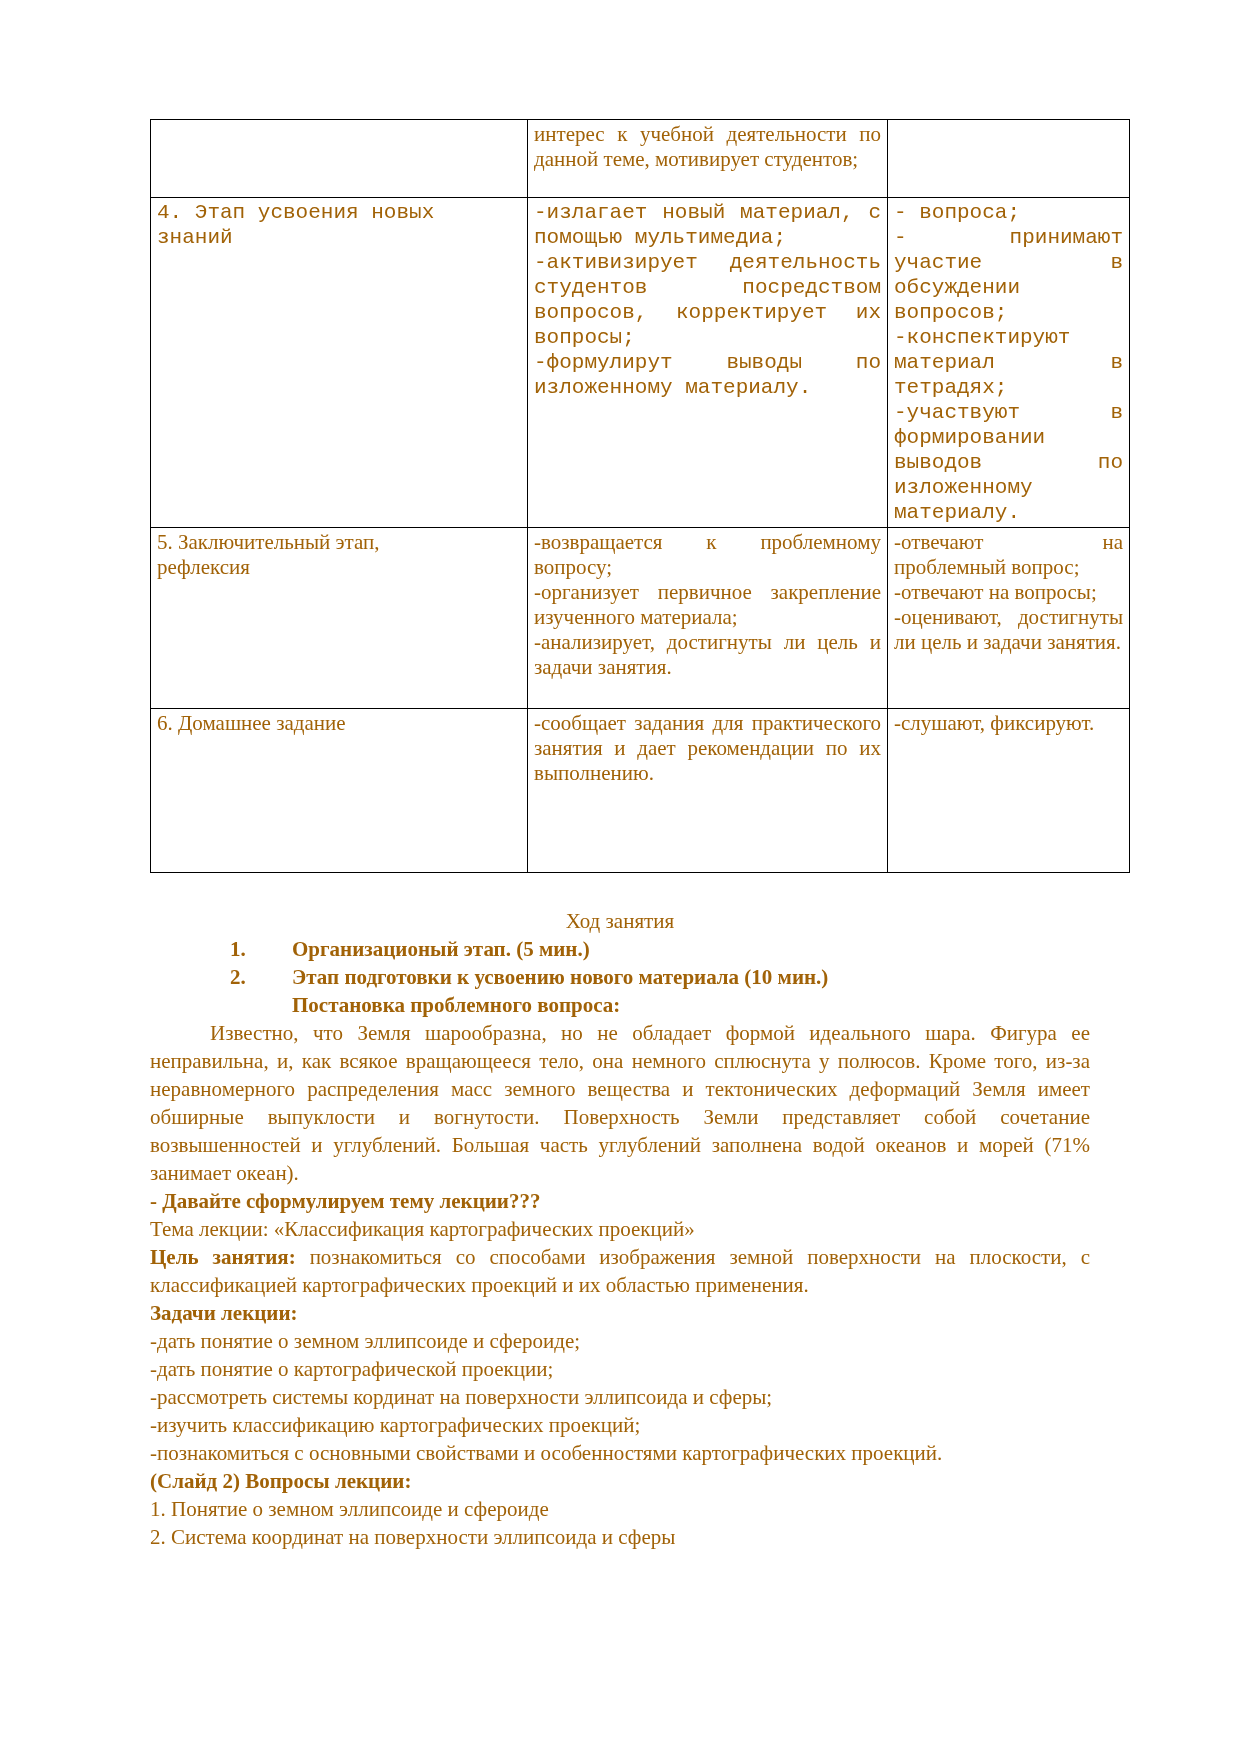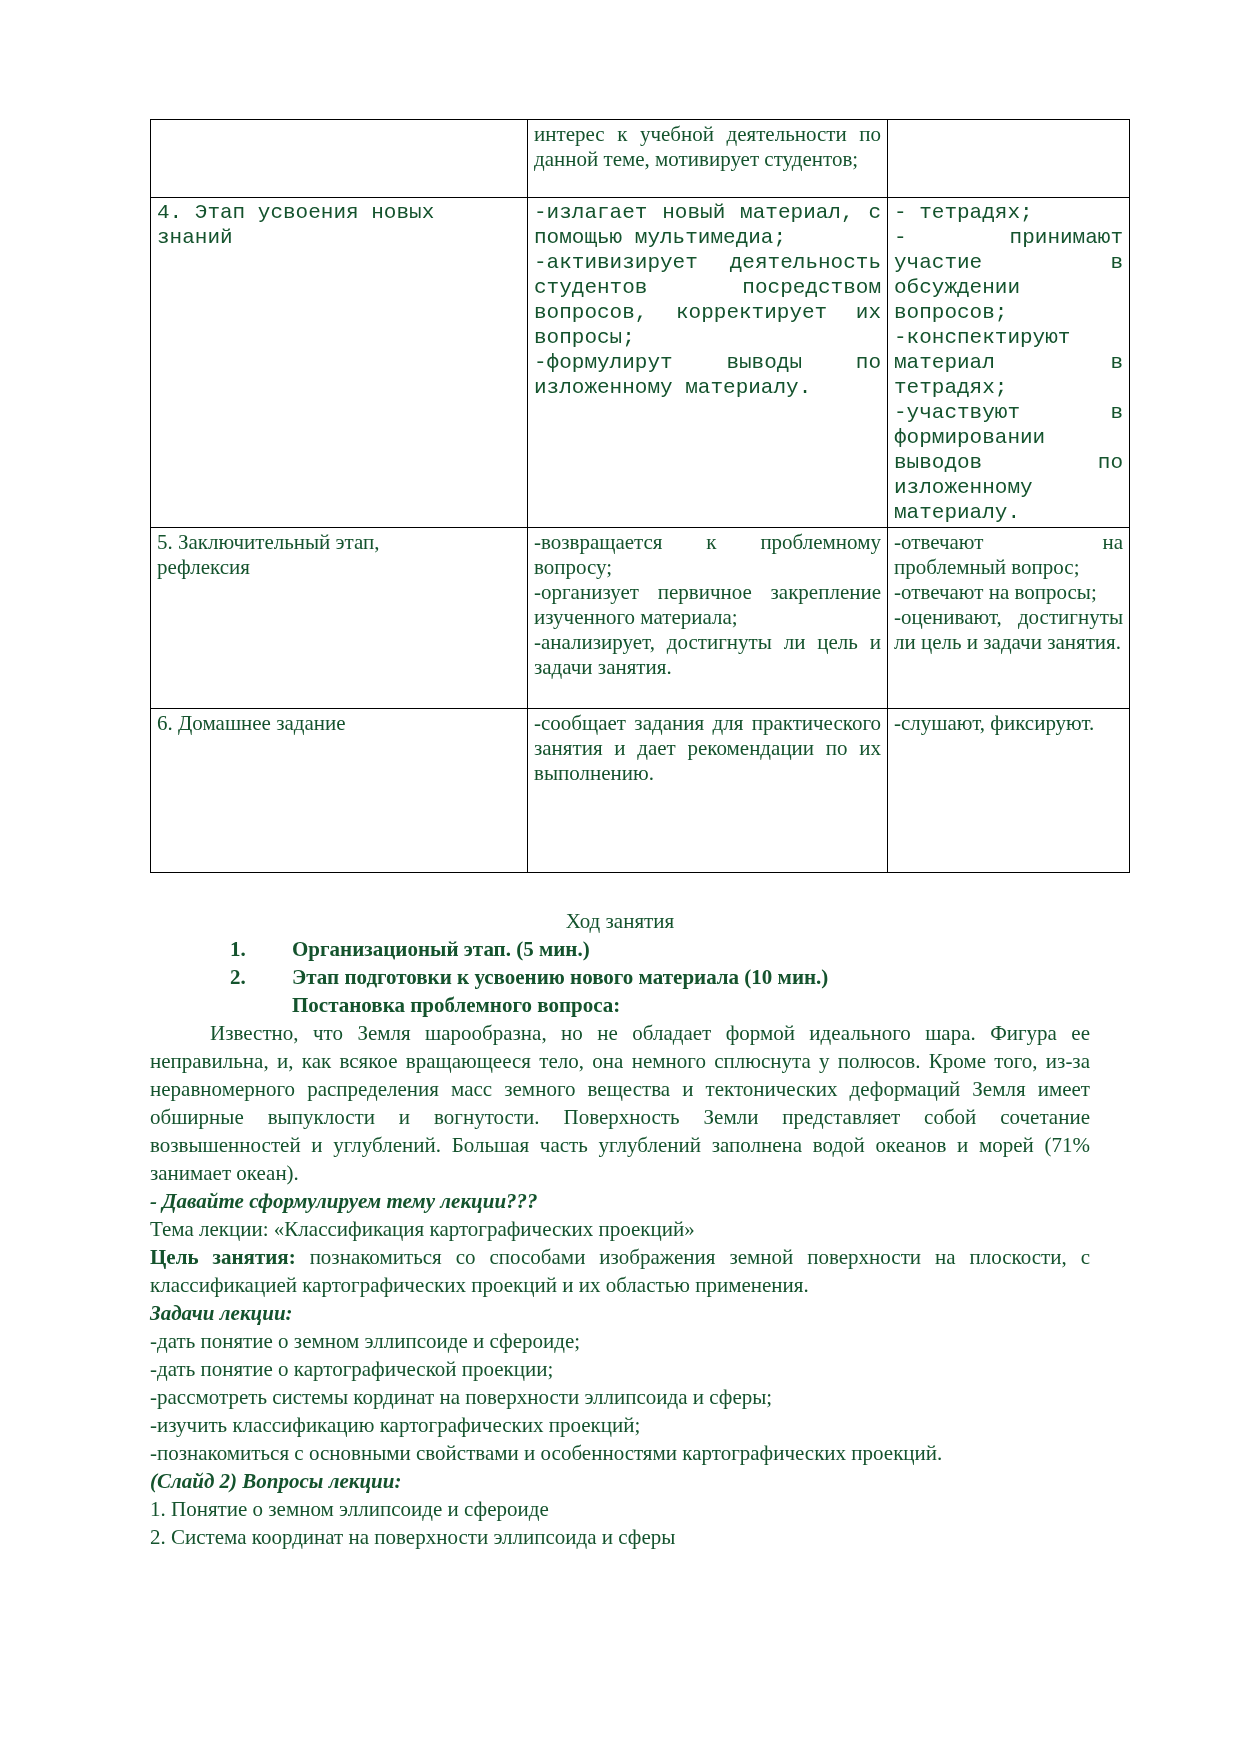--- a/index.html
+++ b/index.html
@@ -2,21 +2,21 @@
 <html><head>
 <meta charset="utf-8">
 <style>
   html,body { margin:0; padding:0; background:#ffffff; }
   .page {
     position:relative;
     width:1241px; height:1755px;
     box-sizing:border-box;
     padding:119px 151px 0 150px;
     background:#ffffff;
-    color:#14532d;
+    color:#a16207;
     font-family:"Liberation Serif", serif;
     font-size:21px;
   }
   
   table.lesson { border-collapse:collapse; table-layout:fixed; width:940px; }
   table.lesson td {
     border:1.5px solid #000;
     vertical-align:top;
     padding:2px 6px;
     line-height:25px;
@@ -31,21 +31,21 @@
   tr.row-5  { height:181px; }
   tr.row-6  { height:164px; }
   
   .doc-heading { font-weight:normal; text-align:center; margin:34px 0 0 0; line-height:28px; }
   .num-item { font-weight:bold; line-height:28px; display:flex; }
   .num-item .num { display:inline-block; margin-left:80px; width:62px; flex:0 0 auto; }
   .sub-heading { font-weight:bold; line-height:28px; margin:0 0 0 142px; }
   p.body-p { margin:0; line-height:28px; }
   .just { text-align:justify; }
   .indent { text-indent:60px; }
-  .bold { font-weight:bold;font-style:italic; }
+  .bold { font-weight:bold; }
 </style>
 </head>
 <body>
 
 <div class="page">
 
   <table class="lesson">
     <tbody>
       <tr class="row-a">
         <td class="c1"></td>
@@ -59,21 +59,21 @@
         <td class="c1">
           <p class="stage-line">4. Этап усвоения новых</p>
           <p class="stage-line">знаний</p>
         </td>
         <td class="c2">
           <p>-излагает новый материал, с помощью мультимедиа;</p>
           <p>-активизирует деятельность студентов посредством вопросов, корректирует их вопросы;</p>
           <p>-формулирут выводы по изложенному материалу.</p>
         </td>
         <td class="c3">
-          <p>- тетрадях;</p>
+          <p>- вопроса;</p>
           <p>- принимают участие в обсуждении вопросов;</p>
           <p>-конспектируют материал в тетрадях;</p>
           <p>-участвуют в формировании выводов по изложенному материалу.</p>
         </td>
       </tr>
 
       <tr class="row-5">
         <td class="c1">
           <p class="stage-line">5. Заключительный этап,</p>
           <p class="stage-line">рефлексия</p>

